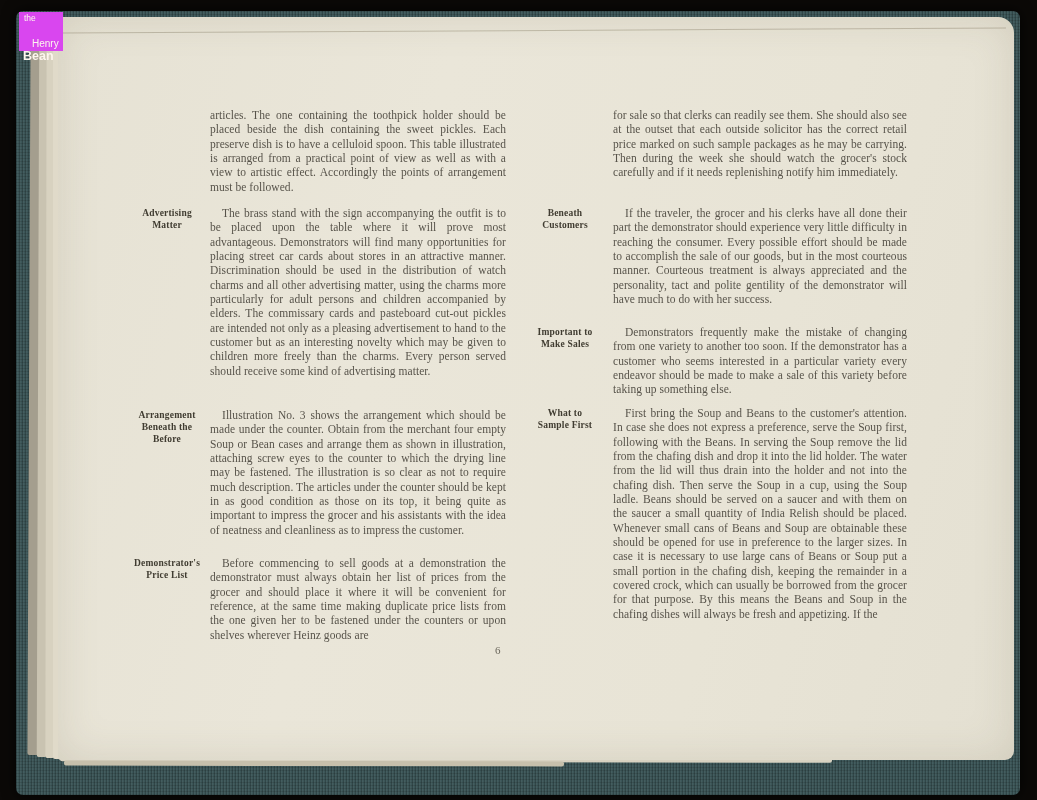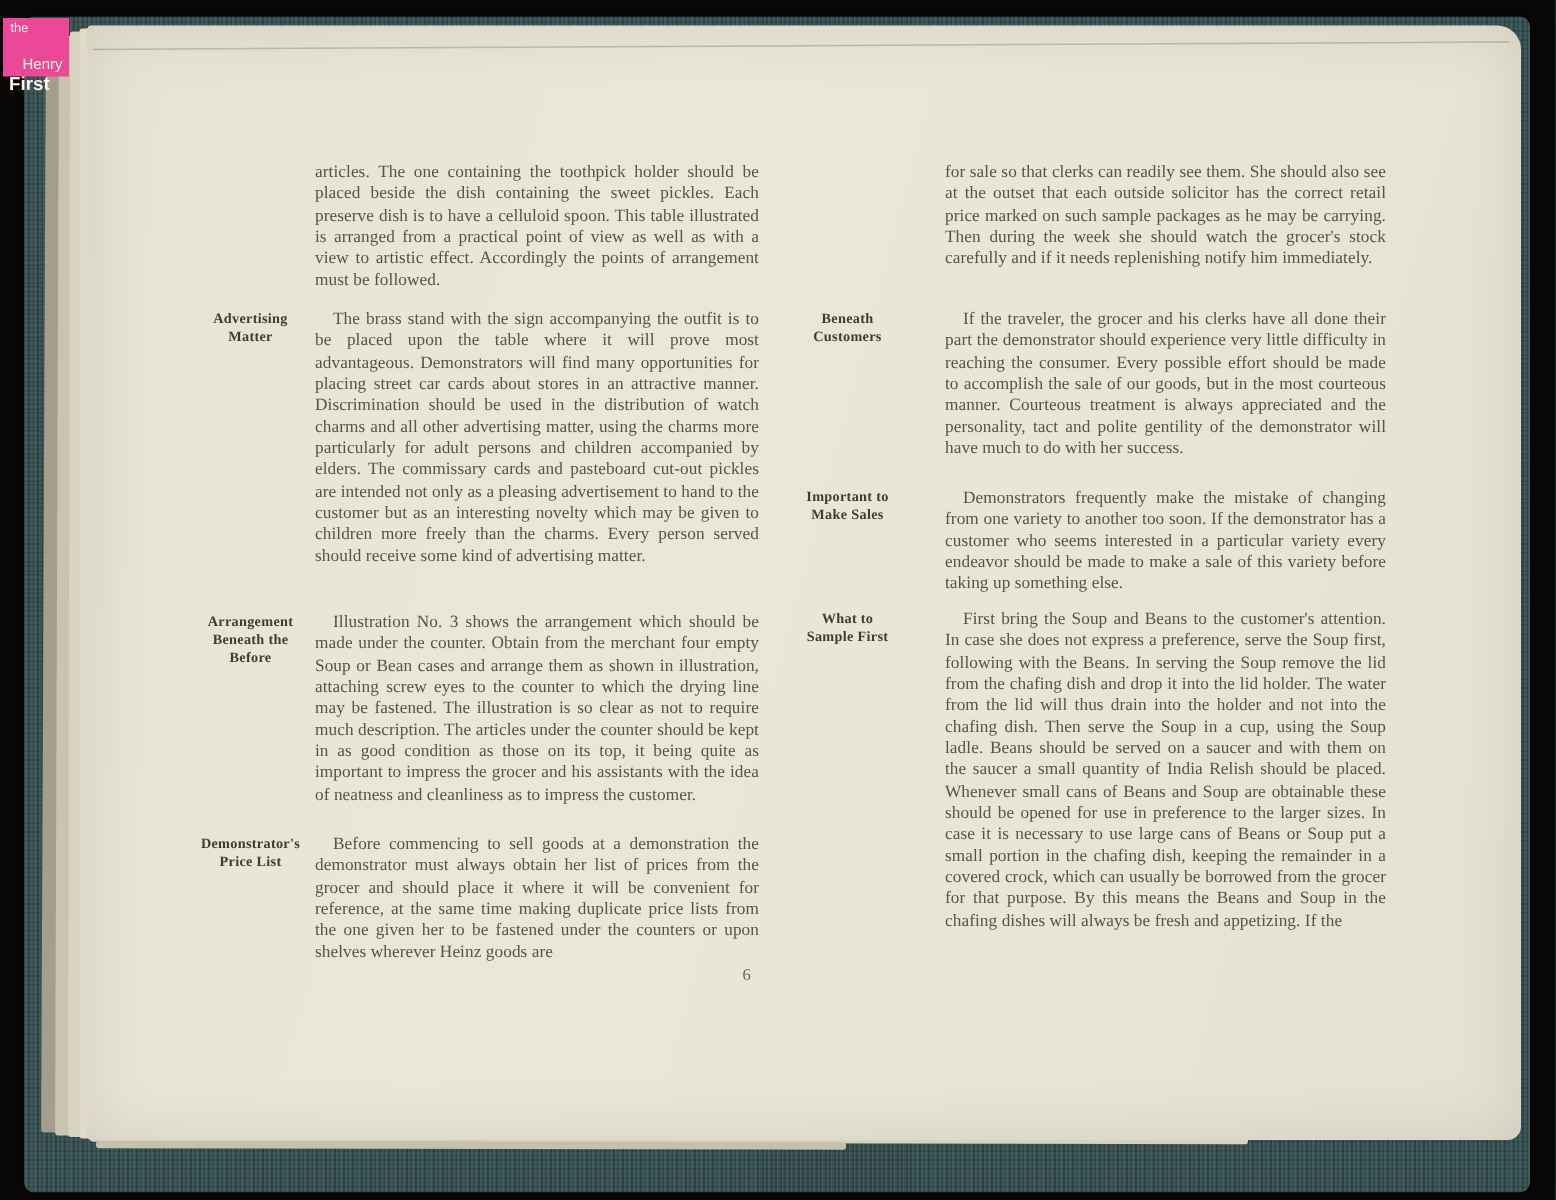--- a/index.html
+++ b/index.html
@@ -60,32 +60,32 @@
     text-align:center;white-space:pre-line;
     padding-top:1px;
   }
   .sec-right .heading{flex:0 0 80px;margin-right:8px;}
   .bodytext{
     flex:0 0 296px;
     font-size:11.5px;line-height:14.35px;
     color:#57534a;text-align:justify;
     letter-spacing:.05px;
   }
-  .sec-right .bodytext{flex:0 0 294px;margin-left:17px;}
+  .sec-right .bodytext{flex:0 0 294px;}
   .bodytext.indent{text-indent:12px;}
 
   .page-number{
     position:absolute;left:437px;top:627px;
     font-size:11px;color:#6b675c;
   }
 
   
   .thf-logo{
-    position:absolute;left:2px;top:12px;width:44px;height:39px;
-    background:#ec4899;
+    position:absolute;left:19px;top:12px;width:44px;height:39px;
+    background:#d946ef;
     color:#fdf6ee;
     font-family:"Liberation Sans", sans-serif;
     padding:2px 0 0 4px;box-sizing:border-box;
     line-height:1;
   }
   .thf-logo .l1{display:block;font-size:8.5px;margin-left:1px;}
   .thf-logo .l2{display:block;font-size:10px;font-weight:normal;margin-left:9px;margin-top:16px;}
   .thf-logo .l3{display:block;font-size:12.5px;font-weight:bold;margin-top:1px;}
 </style>
 </head>
@@ -151,16 +151,16 @@
 Sample First</div>
       <div class="bodytext indent">First bring the Soup and Beans to the customer's attention.  In case she does not express a preference, serve the Soup first, following with the Beans.  In serving the Soup remove the lid from the chafing dish and drop it into the lid holder.  The water from the lid will thus drain into the holder and not into the chafing dish. Then serve the Soup in a cup, using the Soup ladle. Beans should be served on a saucer and with them on the saucer a small quantity of India Relish should be placed.  Whenever small cans of Beans and Soup are obtainable these should be opened for use in preference to the larger sizes.  In case it is necessary to use large cans of Beans or Soup put a small portion in the chafing dish, keeping the remainder in a covered crock, which can usually be borrowed from the grocer for that purpose.  By this means the Beans and Soup in the chafing dishes will always be fresh and appetizing.  If the</div>
     </div>
 
     <div class="page-number">6</div>
   </div>
 
   <div class="thf-logo">
     <span class="l1">the</span>
     <span class="l2">Henry</span>
-    <span class="l3">First</span>
+    <span class="l3">Bean</span>
   </div>
 
 </div>
 
 </body></html>

